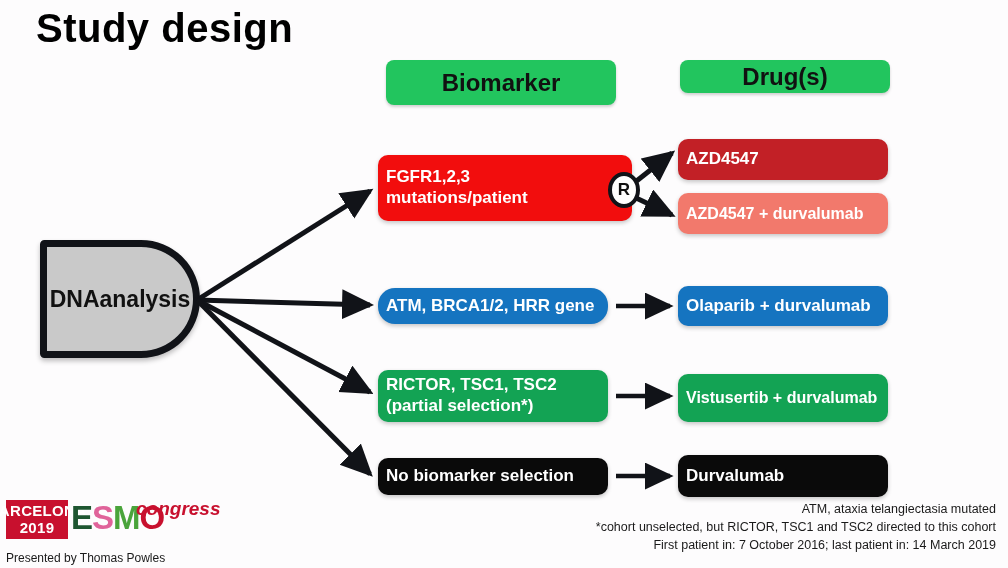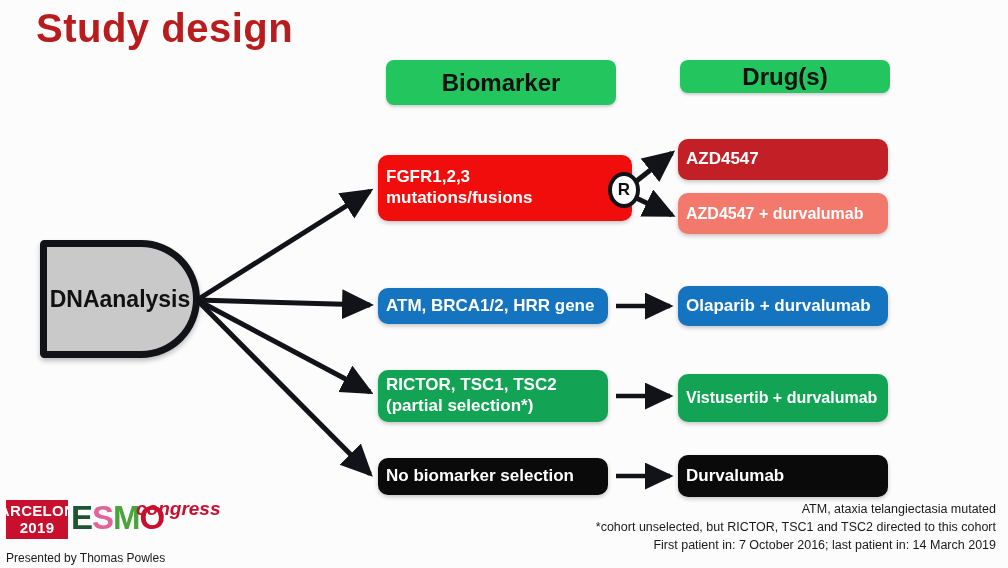--- a/index.html
+++ b/index.html
@@ -22,21 +22,21 @@
     height: 568px;
   }
 
   
   #slide-title {
     position: absolute;
     left: 36px;
     top: 6px;
     font-size: 40px;
     font-weight: bold;
-    color: #b91c1c;
+    color: #000000;
     letter-spacing: 0.5px;
     white-space: nowrap;
   }
 
   
   .col-header {
     position: absolute;
     background: #22c55e;
     border-radius: 8px;
     color: #111111;
@@ -90,21 +90,21 @@
     color: #ffffff;
     line-height: 1.22;
     box-shadow: 0 2px 4px rgba(0,0,0,0.22);
     box-sizing: border-box;
     padding: 1px 8px;
   }
   .pill .line { display: block; }
 
   
   #bio-fgfr   { left: 378px; top: 155px; width: 254px; height: 66px; background: #f20d0d; font-size: 17px; }
-  #bio-atm    { left: 378px; top: 288px; width: 230px; height: 36px; background: #1574c0; font-size: 17px; }
+  #bio-atm    { left: 378px; top: 288px; width: 230px; height: 36px; background: #1574c0; font-size: 17px; border-radius: 17px; }
   #bio-rictor { left: 378px; top: 370px; width: 230px; height: 52px; background: #13a354; font-size: 17px; }
   #bio-none   { left: 378px; top: 458px; width: 230px; height: 37px; background: #0a0a0a; font-size: 17px; }
 
   
   #drug-azd       { left: 678px; top: 139px; width: 210px; height: 41px; background: #c22026; font-size: 17px; }
   #drug-azd-durva { left: 678px; top: 193px; width: 210px; height: 41px; background: #f2796c; font-size: 16px; }
   #drug-olaparib  { left: 678px; top: 286px; width: 210px; height: 40px; background: #1574c0; font-size: 17px; }
   #drug-vistu     { left: 678px; top: 374px; width: 210px; height: 48px; background: #13a354; font-size: 16px; }
   #drug-durva     { left: 678px; top: 455px; width: 210px; height: 42px; background: #0a0a0a; font-size: 17px; }
 
@@ -244,21 +244,21 @@
 
     <g stroke="#111318" stroke-width="4.5" fill="none" marker-end="url(#ah)">
       <line x1="616" y1="306" x2="670" y2="306"></line>
       <line x1="616" y1="396" x2="670" y2="396"></line>
       <line x1="616" y1="476" x2="670" y2="476"></line>
     </g>
   </svg>
 
   <div class="pill" id="bio-fgfr">
     <span class="line">FGFR1,2,3</span>
-    <span class="line">mutations/fusions</span>
+    <span class="line">mutations/patient</span>
   </div>
   <div class="pill" id="bio-atm">
     <span class="line">ATM, BRCA1/2, HRR gene</span>
   </div>
   <div class="pill" id="bio-rictor">
     <span class="line">RICTOR, TSC1, TSC2</span>
     <span class="line">(partial selection*)</span>
   </div>
   <div class="pill" id="bio-none">
     <span class="line">No biomarker selection</span>

